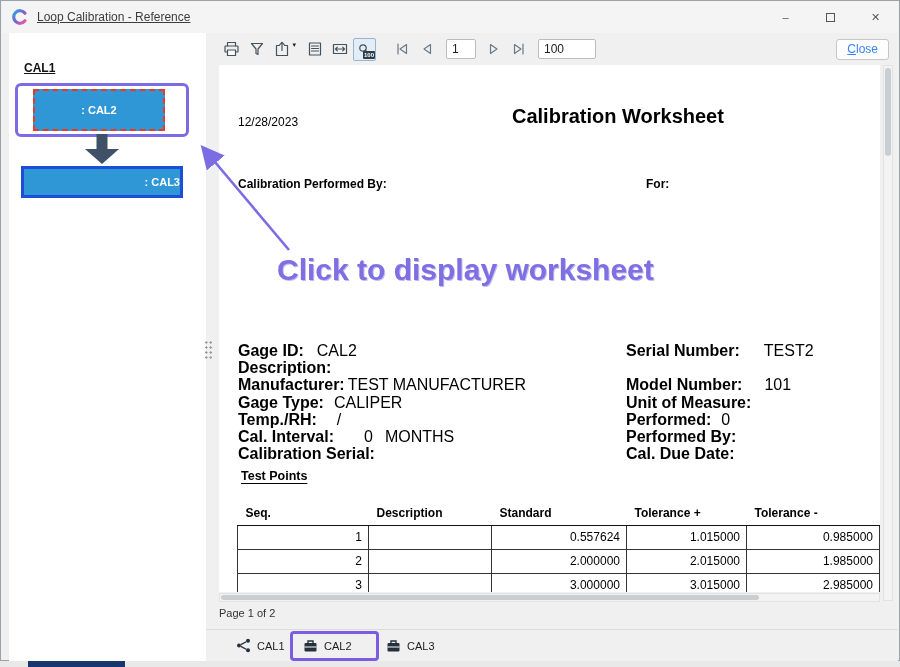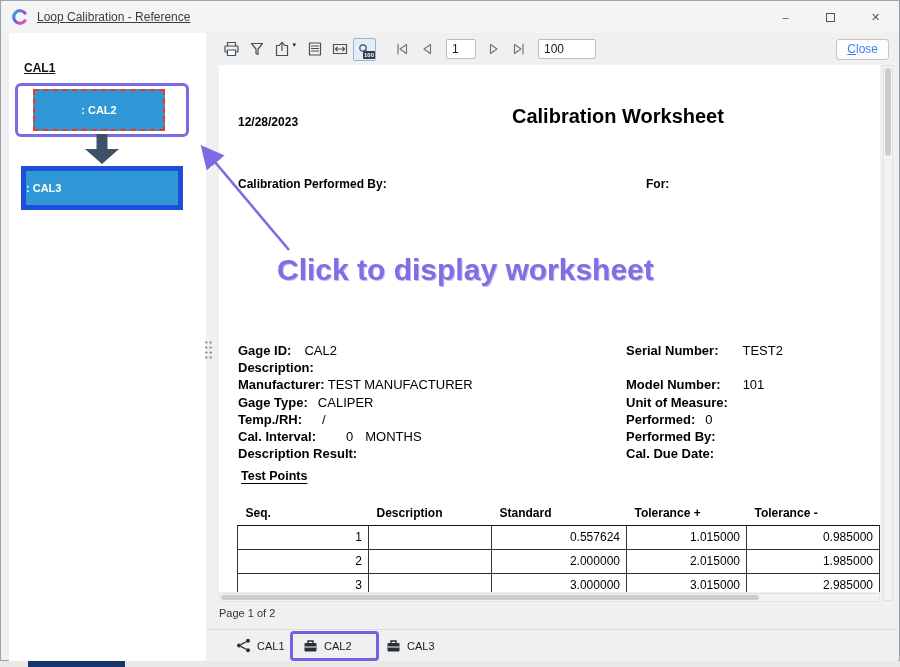--- a/index.html
+++ b/index.html
@@ -18,21 +18,21 @@
   .win-controls { margin-left:auto; display:flex; height:32px; }
   .win-btn { width:45px; height:32px; display:flex; align-items:center; justify-content:center; background:transparent; border:none; color:#555; font-size:11px; cursor:default; font-family:"Liberation Sans",sans-serif; }
   .max-glyph { display:inline-block; width:9px; height:9px; border:1px solid #555; }
 
   
   .sidebar { position:absolute; left:8px; top:32px; width:197px; height:628px; background:#ffffff; }
   .cal1-label { position:absolute; left:15px; top:28px; font-size:12px; font-weight:bold; color:#111; text-decoration:underline; }
   .node2-highlight { position:absolute; left:6px; top:50px; width:174px; height:54px; border:3px solid #7c6ce4; border-radius:6px; }
   .node-cal2 { position:absolute; left:12px; top:56px; width:132px; height:42px; background:#2f97d5; border:2px dashed #e83a28; color:#fff; font-size:11px; font-weight:bold; display:flex; align-items:center; justify-content:center; cursor:pointer;margin-left:12px; }
   .flow-arrow { position:absolute; left:74px; top:101px; }
-  .node-cal3 { position:absolute; left:12px; top:133px; width:162px; height:44px; background:#2f97d5; border:5px solid #1d4ed8; color:#fff; font-size:11px; font-weight:bold; display:flex; align-items:center; justify-content:flex-start; cursor:pointer; }
+  .node-cal3 { position:absolute; left:12px; top:133px; width:162px; height:32px; background:#2f97d5; border:3px solid #1d4ed8; color:#fff; font-size:11px; font-weight:bold; display:flex; align-items:center; justify-content:flex-end; cursor:pointer; }
 
   .grip { position:absolute; left:203px; top:339px; width:9px; height:20px;
           background-image: radial-gradient(circle, #8f979e 1px, transparent 1.3px);
           background-size: 4.5px 5px; cursor:col-resize; }
 
   
   .toolbar { position:absolute; left:205px; top:32px; right:1px; height:32px; display:flex; align-items:center; padding-left:14px; padding-right:9px; background:#f0f0f0; }
   .tbtn { position:relative; width:23px; height:23px; border:1px solid transparent; background:transparent; display:flex; align-items:center; justify-content:center; margin-right:2px; cursor:pointer; padding:0; }
   .tbtn svg { stroke:#44525e; fill:none; stroke-width:1.2; stroke-linejoin:round; stroke-linecap:round; }
   .tbtn.pressed { background:#e3edf8; border:1px solid #9ab4cf; border-radius:2px; }
@@ -43,29 +43,29 @@
   .tinput { height:20px; border:1px solid #bcbcbc; border-radius:2px; background:#fff; font-size:12px; font-family:"Liberation Sans",sans-serif; padding:0 5px; margin:0 6px; color:#222; }
   .tinput.page { width:30px; }
   .tinput.zoom { width:58px; }
   .zbadge { position:absolute; right:0px; bottom:1px; background:#2e3d4b; color:#fff; font-size:6px; line-height:8px; padding:0 1px; border-radius:1px; font-weight:bold; }
   .spacer { flex:1; }
   .close-btn { height:21px; padding:0 10px; background:#fdfdfd; border:1px solid #c6c6c6; border-radius:3px; font-size:12px; color:#3b82f6; font-family:"Liberation Sans",sans-serif; cursor:pointer; }
   .accel { text-decoration:underline; }
 
   
   .viewer { position:absolute; left:218px; top:64px; width:661px; height:527px; background:#ffffff; overflow:hidden; }
-  .rep-date { position:absolute; left:19px; top:50px; font-size:12px; font-weight:bold; color:#000; }
+  .rep-date { position:absolute; left:19px; top:50px; font-size:12px; font-weight:normal; color:#000; }
   .rep-title { position:absolute; left:293px; top:40px; font-size:20px; font-weight:bold; color:#000; }
   .rep-performed { position:absolute; left:19px; top:112px; font-size:12px; font-weight:bold; color:#000; }
   .rep-for { position:absolute; left:427px; top:112px; font-size:12px; font-weight:bold; color:#000; }
 
   .annotation-text { position:absolute; left:58px; top:188px; font-size:30px; font-weight:bold; color:#7e6fe3; text-shadow:1px 1px 0 #c3bbf2; white-space:nowrap; }
 
   .fields { position:absolute; left:19px; top:277px; width:630px; }
-  .frow { display:flex; height:17.2px; line-height:17.2px; font-size:13px; color:#000; }
+  .frow { display:flex; height:17.2px; line-height:17.2px; font-size:16px; color:#000; }
   .fl { width:388px; display:flex; }
   .fr { flex:1; display:flex; }
   .flab { font-weight:bold; white-space:pre; }
   .fval { margin-left:12px; white-space:pre; }
   .g3 { margin-left:3px;text-align:center; } .g10 { margin-left:10px; } .g13 { margin-left:13px; }
   .g18 { margin-left:12px; } .g20 { margin-left:20px; } .g22 { margin-left:22px; }
   .g24 { margin-left:24px; } .g30 { margin-left:30px; }
 
   .test-points { position:absolute; left:22px; top:404px; font-size:12.5px; font-weight:bold; color:#000; text-decoration:underline; text-underline-offset:3px; }
 
@@ -280,21 +280,21 @@
               <span class="fval g30">0</span>
               <span class="fval g18">MONTHS</span>
             </div>
           <div class="fr">
               <span class="flab">Performed By:</span>
               <span class="fval"></span>
             </div>
         </div>
         <div class="frow">
           <div class="fl">
-              <span class="flab">Description Result:</span>
+              <span class="flab">Calibration Serial:</span>
               <span class="fval"></span>
             </div>
           <div class="fr">
               <span class="flab">Cal. Due Date:</span>
               <span class="fval"></span>
             </div>
         </div>
       </div>
 
       <div class="test-points">Test Points</div>

